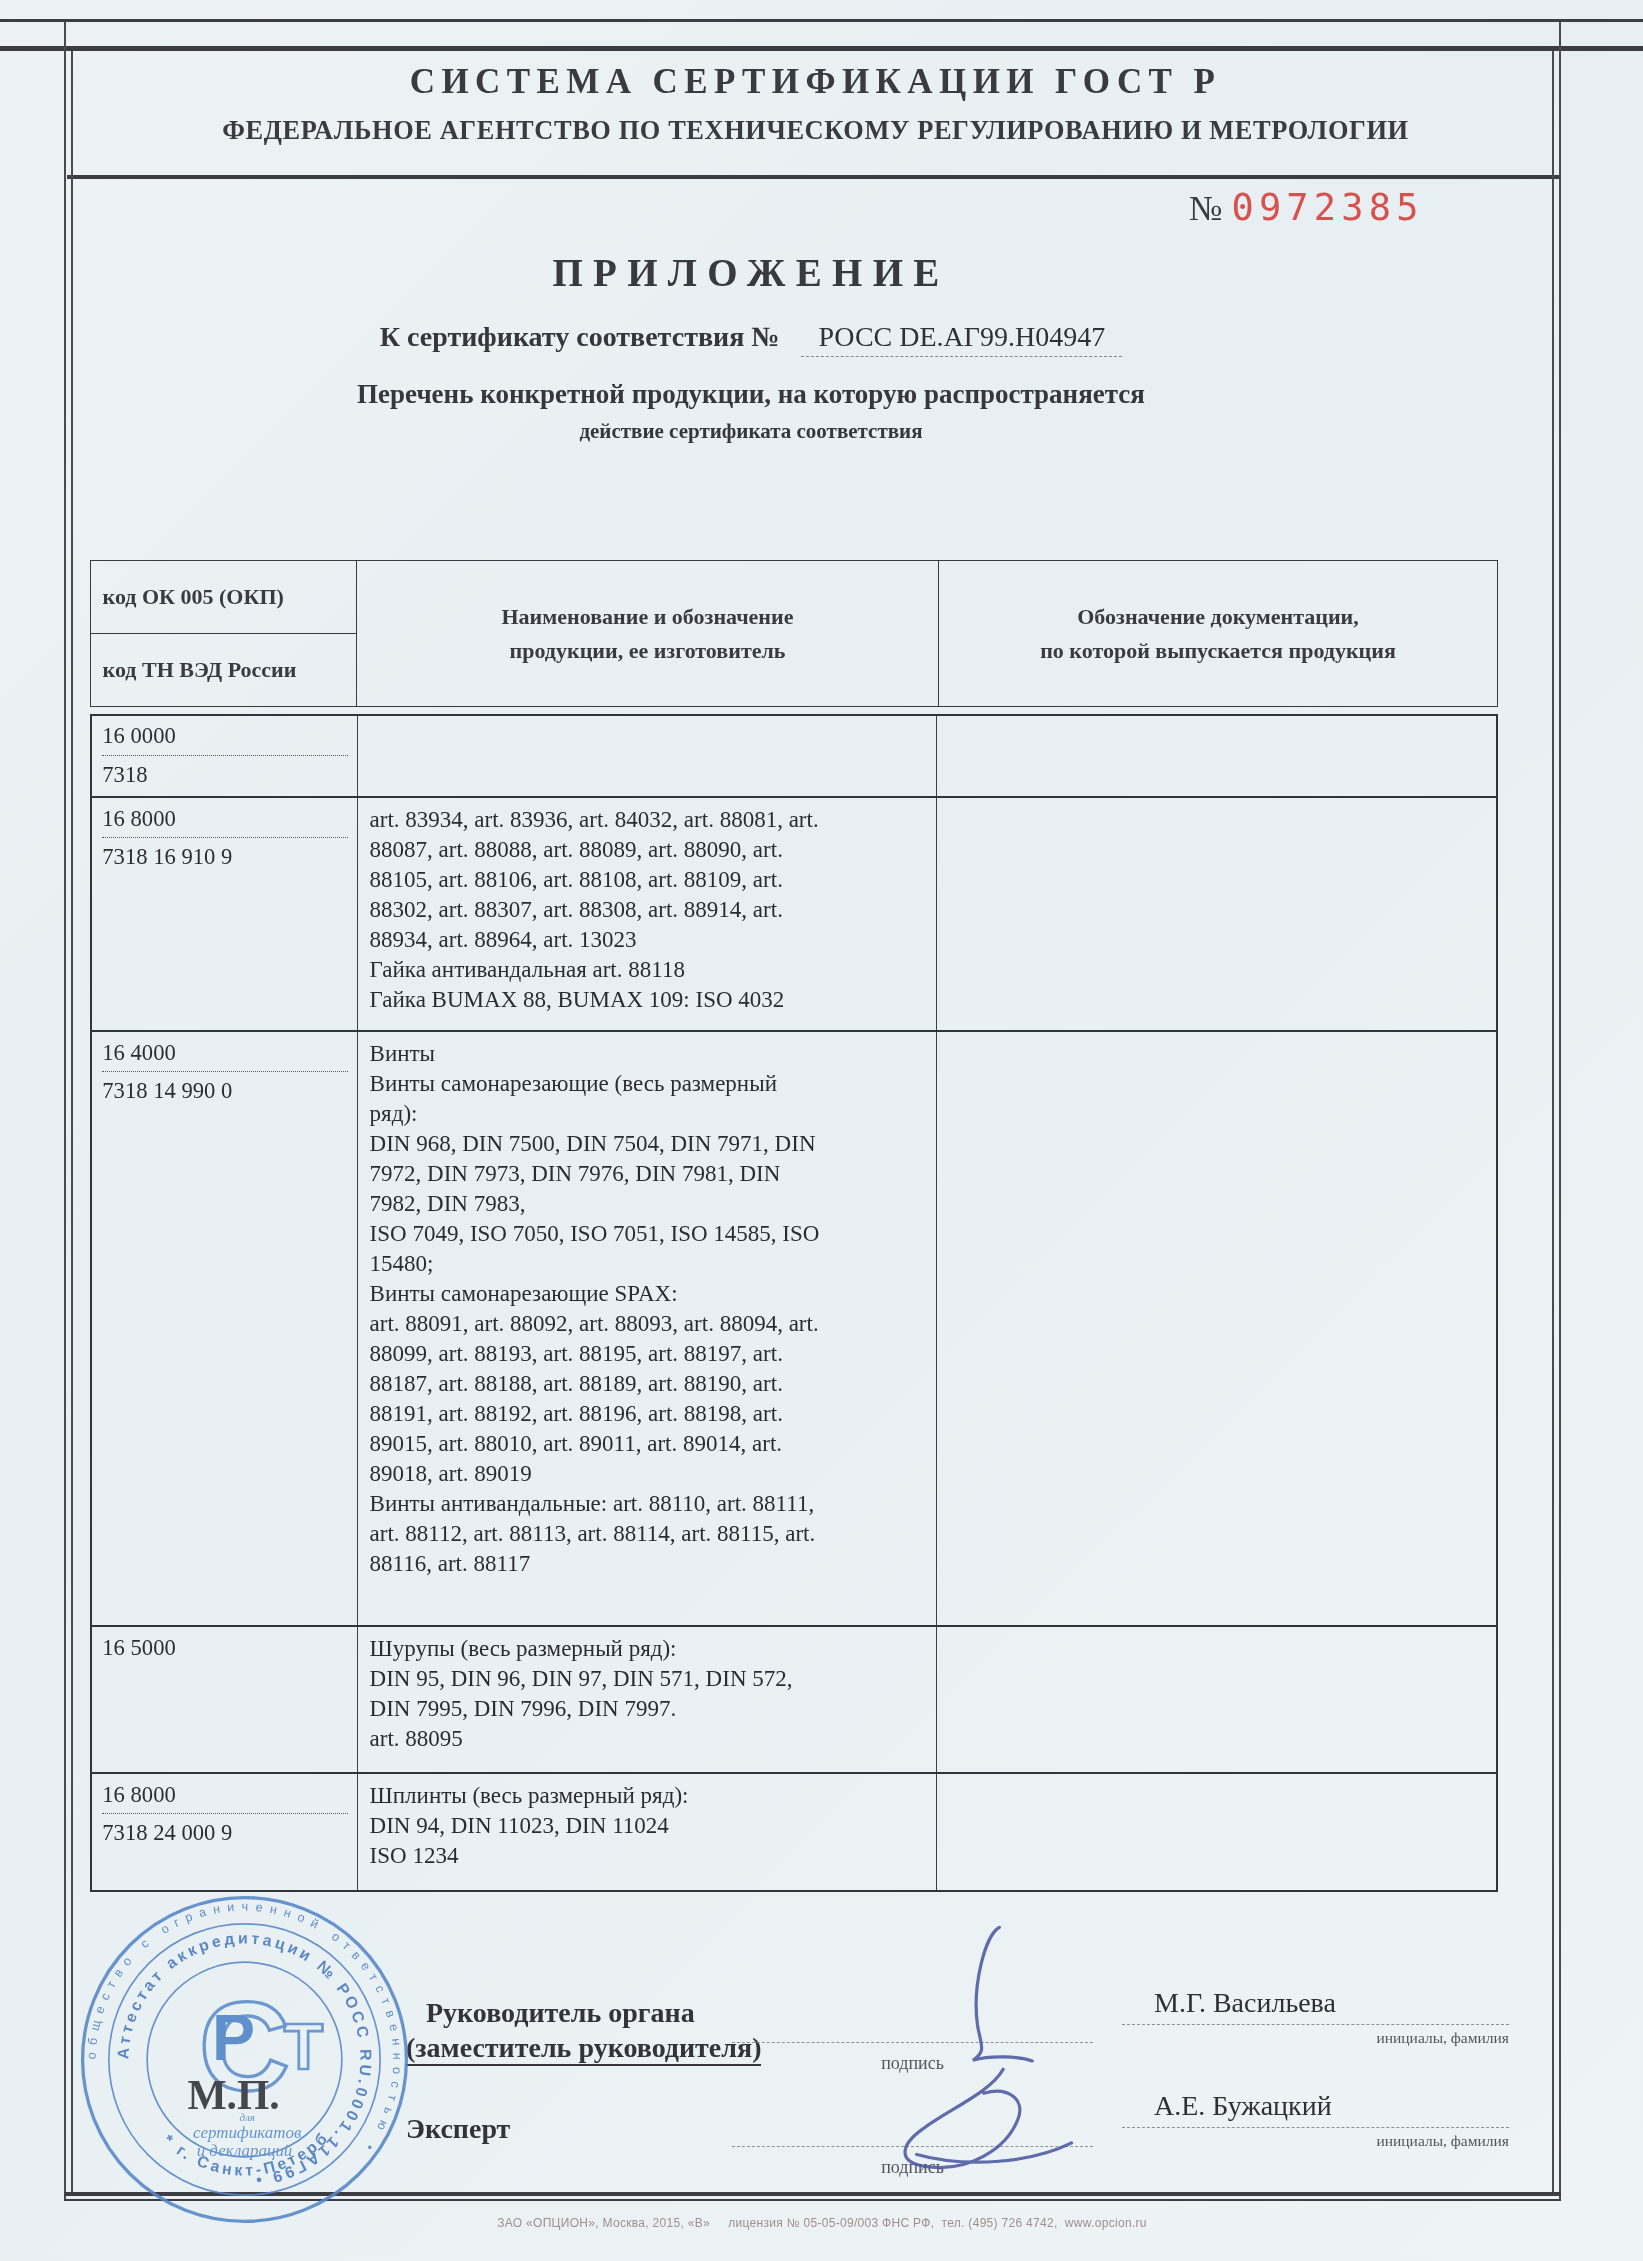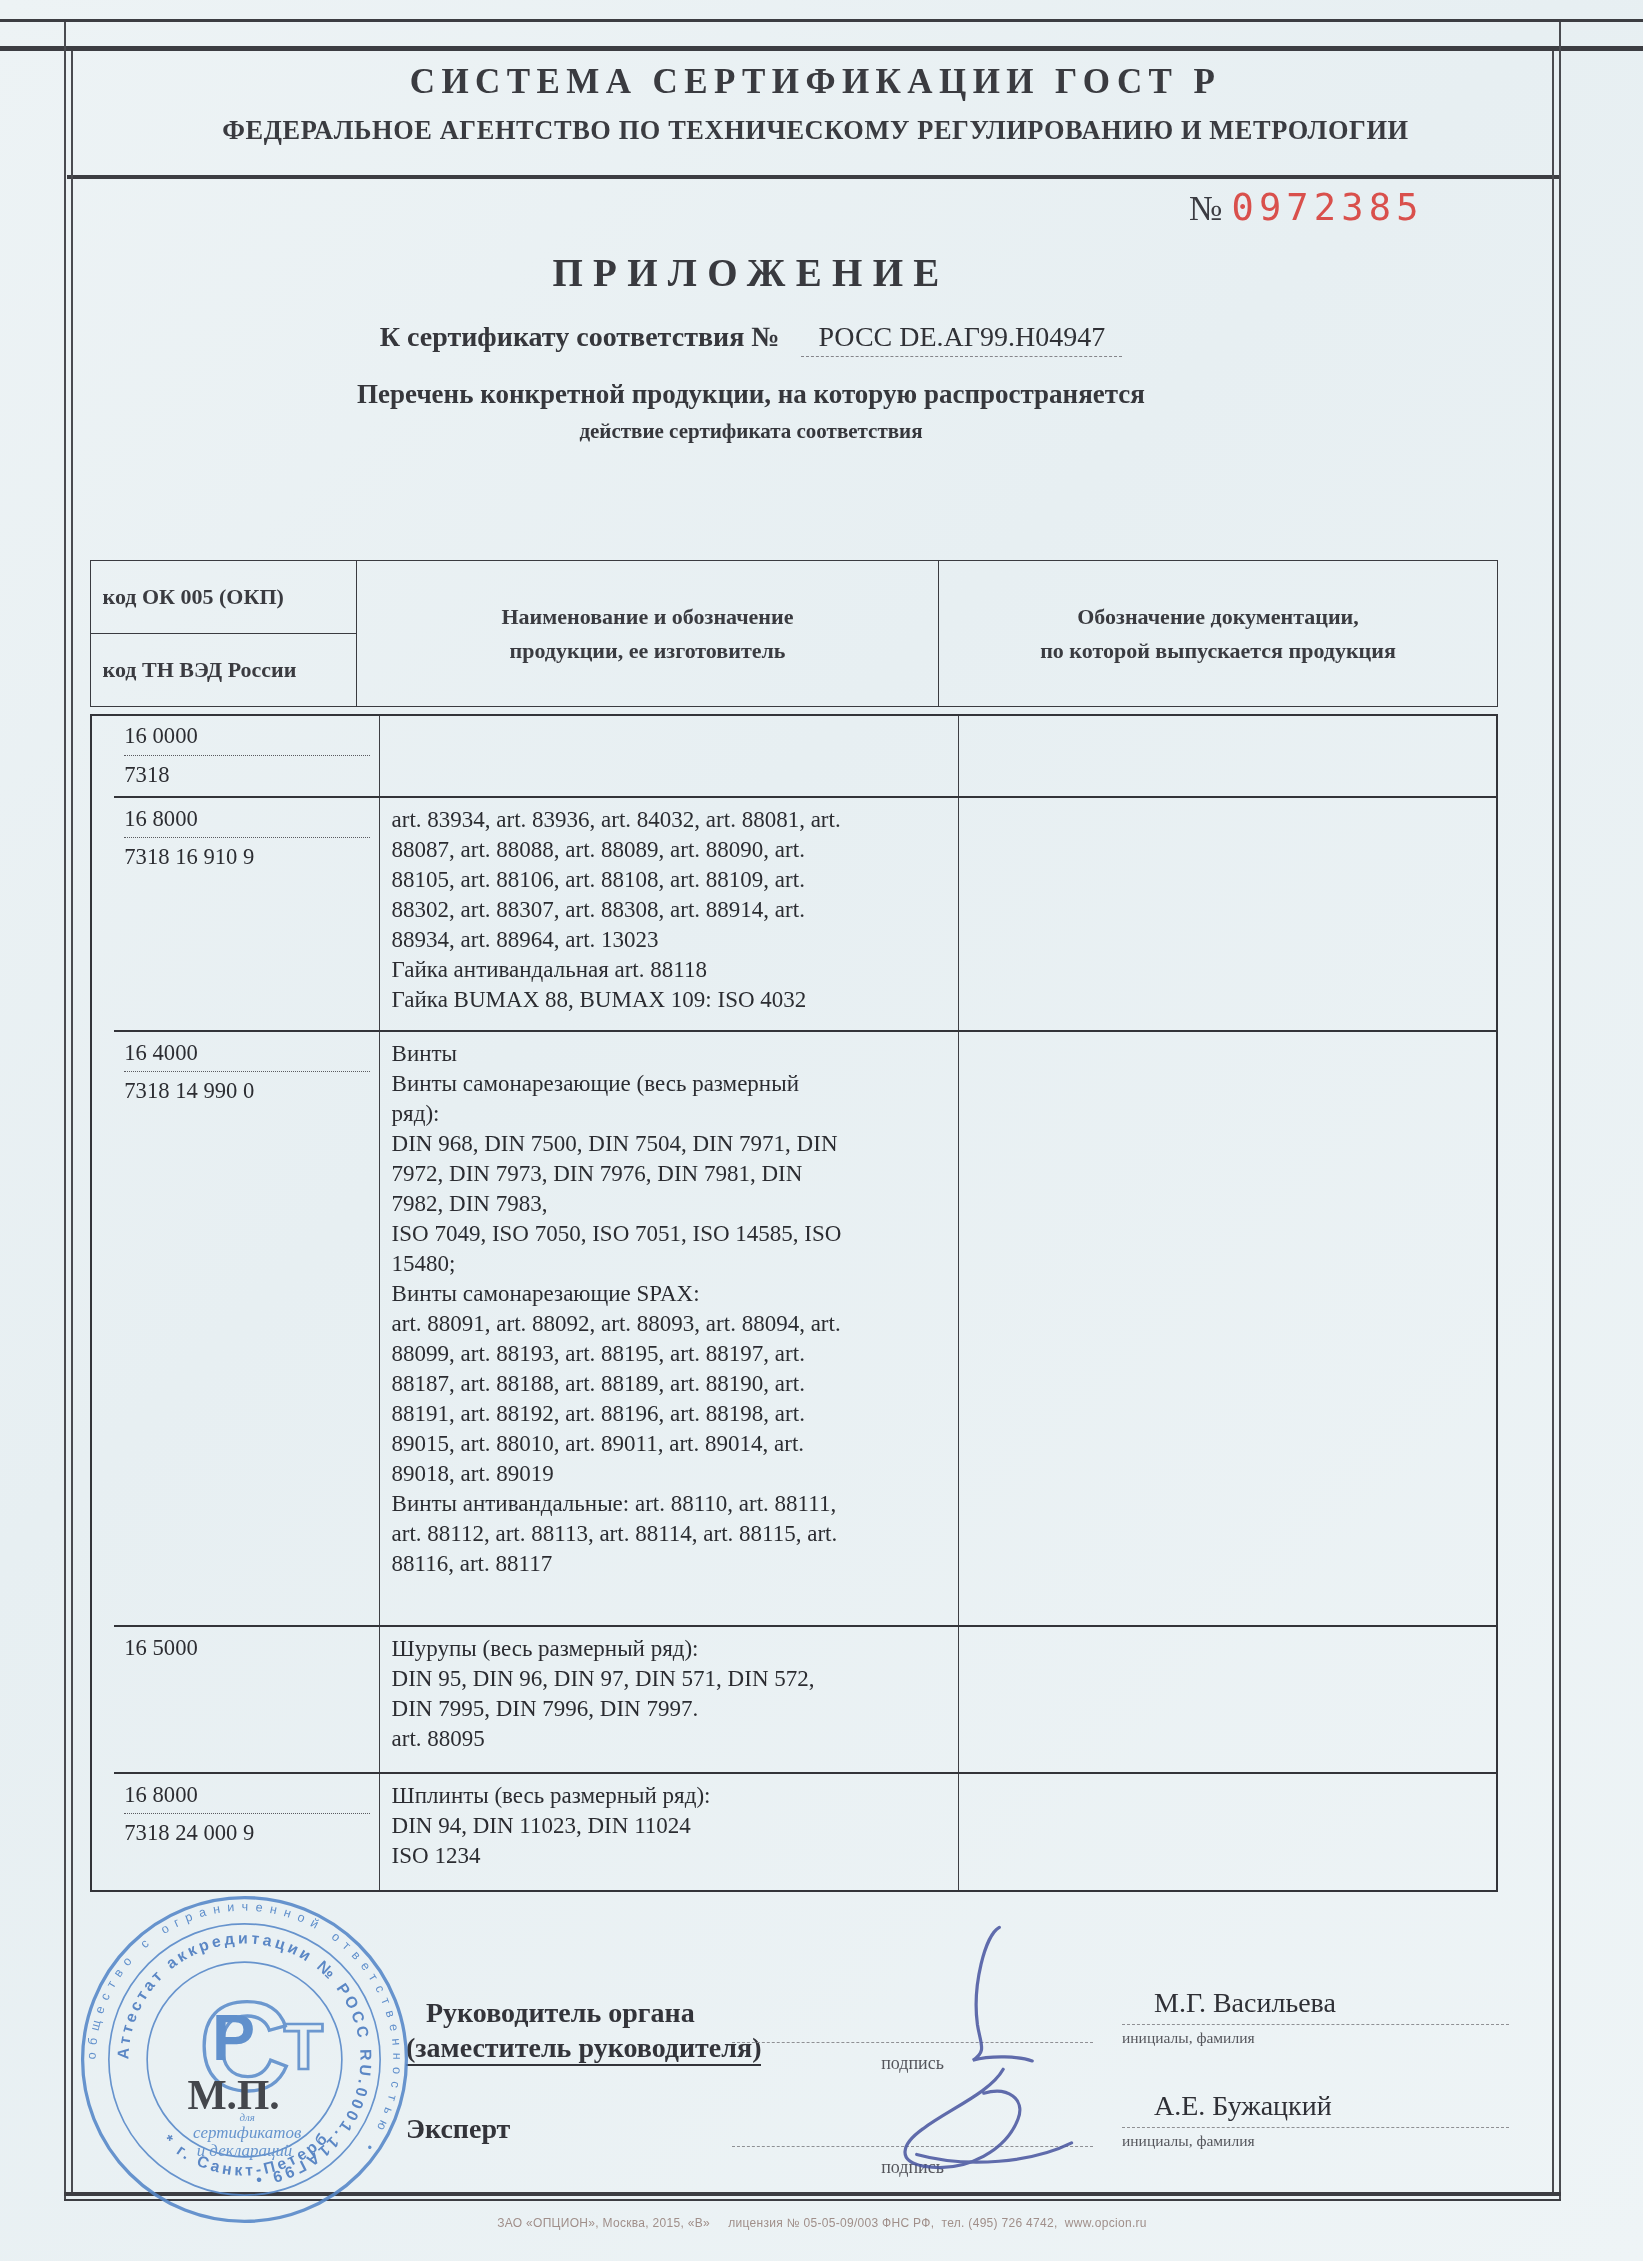--- a/index.html
+++ b/index.html
@@ -47,21 +47,21 @@
         font-size:22px;font-weight:bold;color:#3a3b40;}
   .th-col1 .cell.top{border-bottom:1.9px solid #3a3b40;}
   .th-col2{width:582px;border-right:1.9px solid #3a3b40;box-sizing:border-box;
         display:flex;align-items:center;justify-content:center;text-align:center;
         font-size:22px;font-weight:bold;color:#3a3b40;white-space:pre-line;line-height:34px;}
   .th-col3{flex:1;display:flex;align-items:center;justify-content:center;text-align:center;
         font-size:22px;font-weight:bold;color:#3a3b40;white-space:pre-line;line-height:34px;}
 
   
   .tbody{position:absolute;left:90px;top:714px;width:1408px;
-        border:2.6px solid #333439;box-sizing:border-box;padding-left:22px;}
+        border:2.6px solid #333439;box-sizing:border-box;}
   .trow{display:flex;border-bottom:2.6px solid #333439;}
   .trow:last-child{border-bottom:none;}
   .td-code{width:266px;border-right:1.9px solid #3e3f44;box-sizing:border-box;
         padding:5.2px 9px 6.4px 10.3px;font-size:22.6px;color:#2c2d32;line-height:30px;}
   .td-code .dotted{border-top:1.9px dotted #5a5b60;margin:3.9px 0 3.9px 0;width:100%;}
   .td-name{width:579px;border-right:1.9px solid #3e3f44;box-sizing:border-box;
         padding:6.4px 10.3px 7.7px 11.6px;font-size:23px;color:#2b2c31;
         line-height:30px;white-space:pre-line;}
   .td-doc{flex:1;padding:6.4px 10.3px;font-size:23px;color:#2b2c31;white-space:pre-line;}
   .r0{min-height:68px;} .r1{min-height:232px;} .r2{min-height:593px;}
@@ -74,21 +74,21 @@
   .role2{position:absolute;left:406px;top:2113px;font-size:28px;font-weight:bold;color:#33343a;}
 
   .sigline{position:absolute;width:361px;}
   .sigline .dash{border-top:1.3px dashed #8f9094;}
   .sigline .cap{text-align:center;font-size:18px;color:#55565c;margin-top:10px;}
   .sl1{left:732px;top:2042px;}
   .sl2{left:732px;top:2146px;}
   .nameblock{position:absolute;width:387px;}
   .nameblock .nm{font-size:28px;color:#2f3036;padding-left:32px;white-space:nowrap;}
   .nameblock .dash{border-top:1.3px dashed #8f9094;margin-top:5.2px;}
-  .nameblock .cap{text-align:left;font-size:15.5px;color:#55565c;margin-top:3.9px;}
+  .nameblock .cap{text-align:right;font-size:15.5px;color:#55565c;margin-top:3.9px;}
   .nb1{left:1122px;top:1987px;}
   .nb2{left:1122px;top:2090px;}
 
   
   .stamp{position:absolute;left:64px;top:1879px;opacity:0.88;}
   .st-small{font-family:"Liberation Sans",sans-serif;font-size:23px;letter-spacing:13px;
         fill:#4d82c6;}
   .st-big{font-family:"Liberation Sans",sans-serif;font-size:29px;letter-spacing:6px;
         fill:#4879bf;font-weight:bold;}
   .st-logo{font-family:"Liberation Sans",sans-serif;font-weight:bold;}

